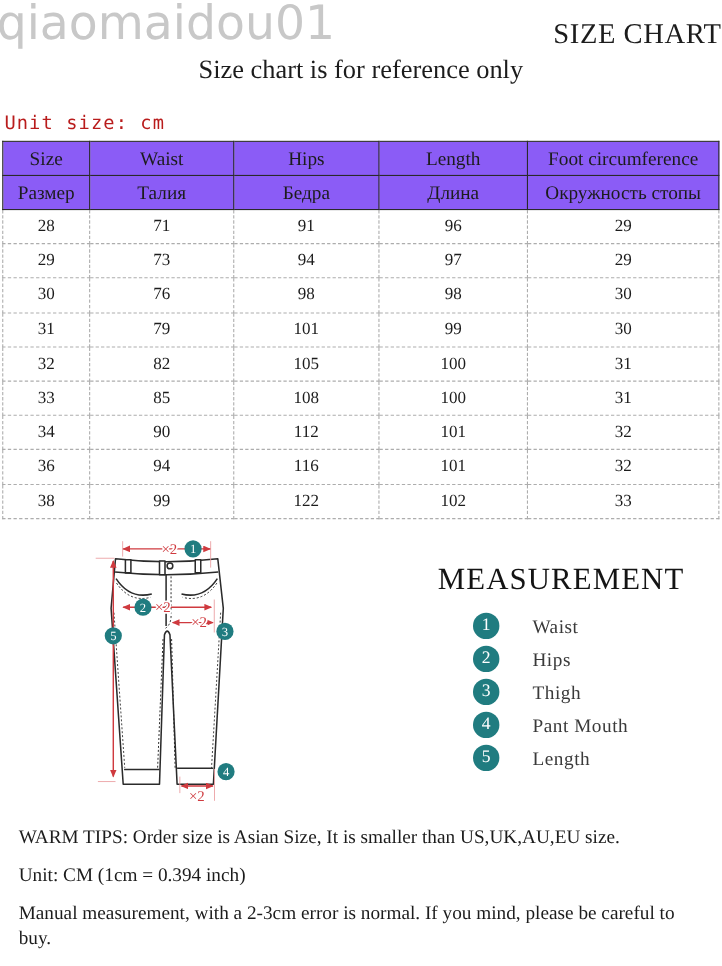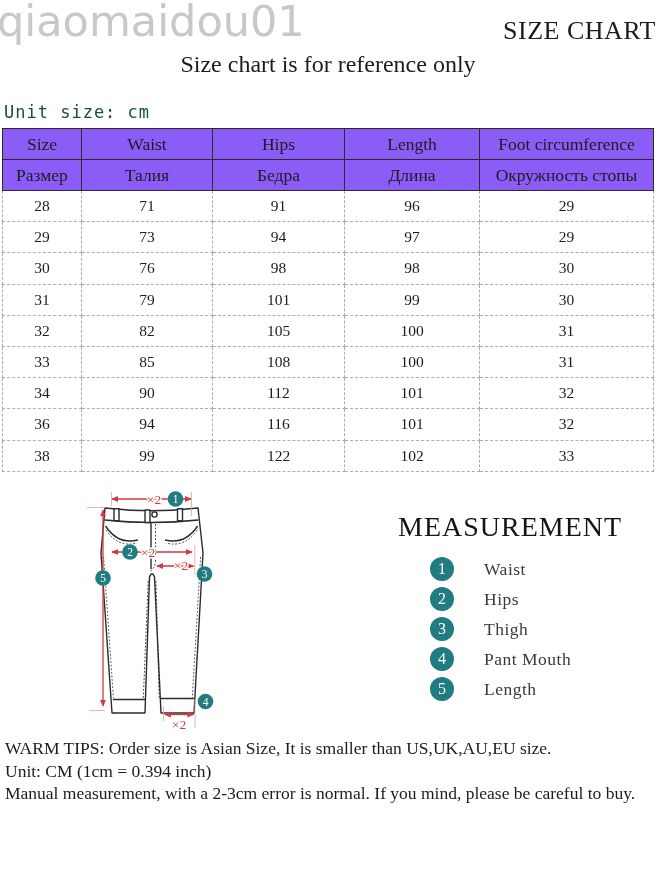--- a/index.html
+++ b/index.html
@@ -6,21 +6,21 @@
   #page{position:relative;width:656px;height:878px;background:#ffffff;overflow:hidden;
         font-family:"Liberation Serif", serif;color:#1c1c1c;}
 
   
   .watermark{position:absolute;left:-3px;top:-4px;font-family:"DejaVu Sans",sans-serif;
              font-size:43px;color:#c8c8c8;letter-spacing:0px;white-space:nowrap;}
   .title{position:absolute;left:0;top:16px;width:100%;text-align:right;
          font-size:26px;letter-spacing:0.5px;}
   .subtitle{position:absolute;left:0;top:51px;width:100%;text-align:center;font-size:24px;}
   .unit-label{position:absolute;left:4px;top:102px;font-family:"DejaVu Sans Mono",monospace;
-              font-size:17px;color:#14532d;letter-spacing:1px;}
+              font-size:17px;color:#b91c1c;letter-spacing:1px;}
 
   
   .size-table{position:absolute;left:2px;top:128px;width:651px;border-collapse:collapse;
               table-layout:fixed;}
   .size-table th{background:#8b5cf6;border:1.5px solid #2a2a2a;font-weight:normal;
                  font-size:17.5px;height:30px;text-align:center;padding:0;}
   .size-table td{background:#ffffff;border:1px dashed #adadad;font-size:15.5px;
                  height:30.2px;text-align:center;padding:0;}
 
   
@@ -30,21 +30,21 @@
   .meas-title{position:absolute;left:398px;top:511px;font-size:28px;letter-spacing:1px;color:#141414;}
   .meas-list{position:absolute;left:430px;top:554px;}
   .meas-item{display:flex;align-items:center;height:30px;}
   .meas-badge{width:24px;height:24px;border-radius:50%;background:#207c80;color:#fff;
               font-size:16px;display:flex;align-items:center;justify-content:center;
               flex:0 0 24px;}
   .meas-label{margin-left:30px;font-size:17.5px;color:#3a3a3a;letter-spacing:0.5px;white-space:nowrap;}
 
   
   .tips{position:absolute;left:5px;top:737px;width:650px;font-size:17.5px;line-height:22.6px;}
-  .tips p{margin:0;font-family:Liberation Serif, serif;}
+  .tips p{margin:12px;font-family:Liberation Serif, serif;}
 </style>
 </head>
 <body>
 
 <div id="page">
 
   <div class="watermark">qiaomaidou01</div>
   <div class="title">SIZE CHART</div>
   <div class="subtitle">Size chart is for reference only</div>
   <div class="unit-label">Unit size: cm</div>

